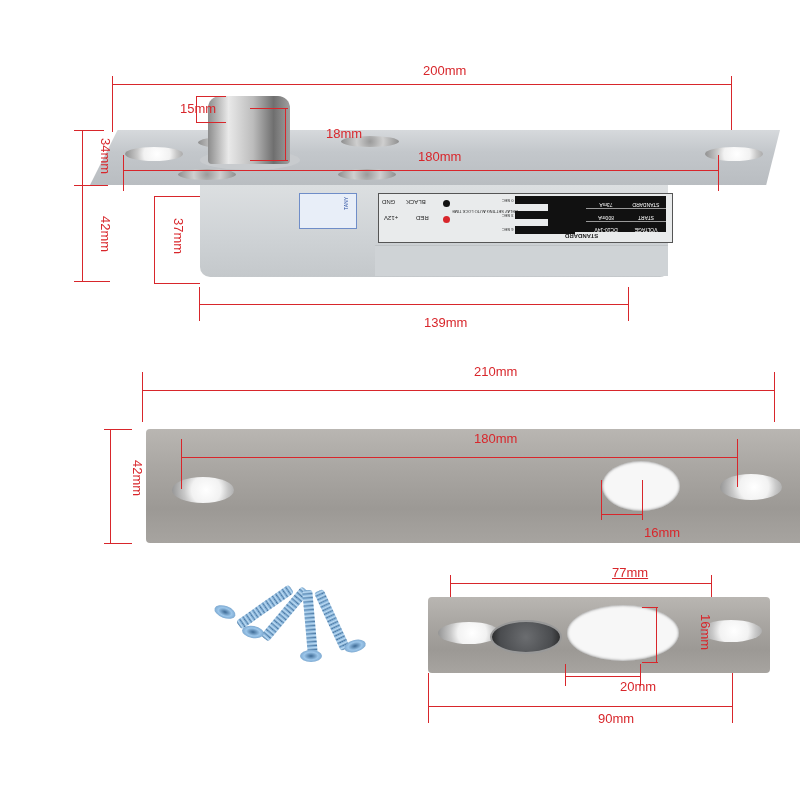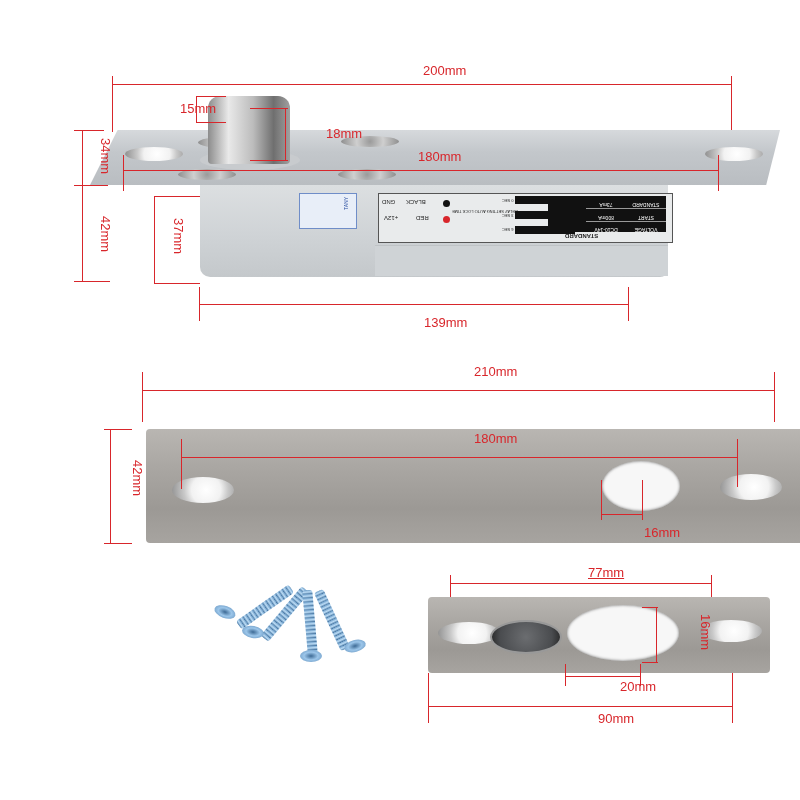--- a/index.html
+++ b/index.html
@@ -147,21 +147,21 @@
   <div class="screwcap" style="left:14px;top:36px;transform:rotate(20deg);"></div>
   <div class="screw" style="left:80px;top:12px;transform:rotate(40deg);"></div>
   <div class="screwcap" style="left:42px;top:56px;transform:rotate(10deg);"></div>
   <div class="screw" style="left:105px;top:20px;transform:rotate(-5deg);"></div>
   <div class="screwcap" style="left:100px;top:80px;"></div>
   <div class="screw" style="left:127px;top:18px;transform:rotate(-25deg);"></div>
   <div class="screwcap" style="left:144px;top:70px;transform:rotate(-15deg);"></div>
 </div>
 
 <div class="abs" style="left:410px;top:560px;width:340px;height:180px;">
-  <div class="abs dim" style="left:140px;top:6px;text-decoration:underline;">77mm</div>
+  <div class="abs dim" style="left:164px;top:6px;text-decoration:underline;">77mm</div>
   <div class="hline" style="left:40px;top:23px;width:262px;"></div>
   <div class="vline" style="left:40px;top:15px;height:48px;"></div>
   <div class="vline" style="left:301px;top:15px;height:48px;"></div>
 
   <div class="abs steel" style="left:18px;top:37px;width:304px;height:76px;border-radius:4px;"></div>
   <div class="abs hole" style="left:28px;top:62px;width:24px;height:22px;"></div>
   <div class="abs hole" style="left:290px;top:60px;width:24px;height:22px;"></div>
   <div class="abs" style="left:80px;top:60px;width:30px;height:30px;border-radius:50%;background:radial-gradient(circle,#6b6d70 0%,#4a4c4f 70%,#222 100%);border:2px solid #999;"></div>
   <div class="abs" style="left:157px;top:45px;width:74px;height:56px;border-radius:50%;background:#f7f7f7;box-shadow:inset 0 0 3px #777;"></div>
 

